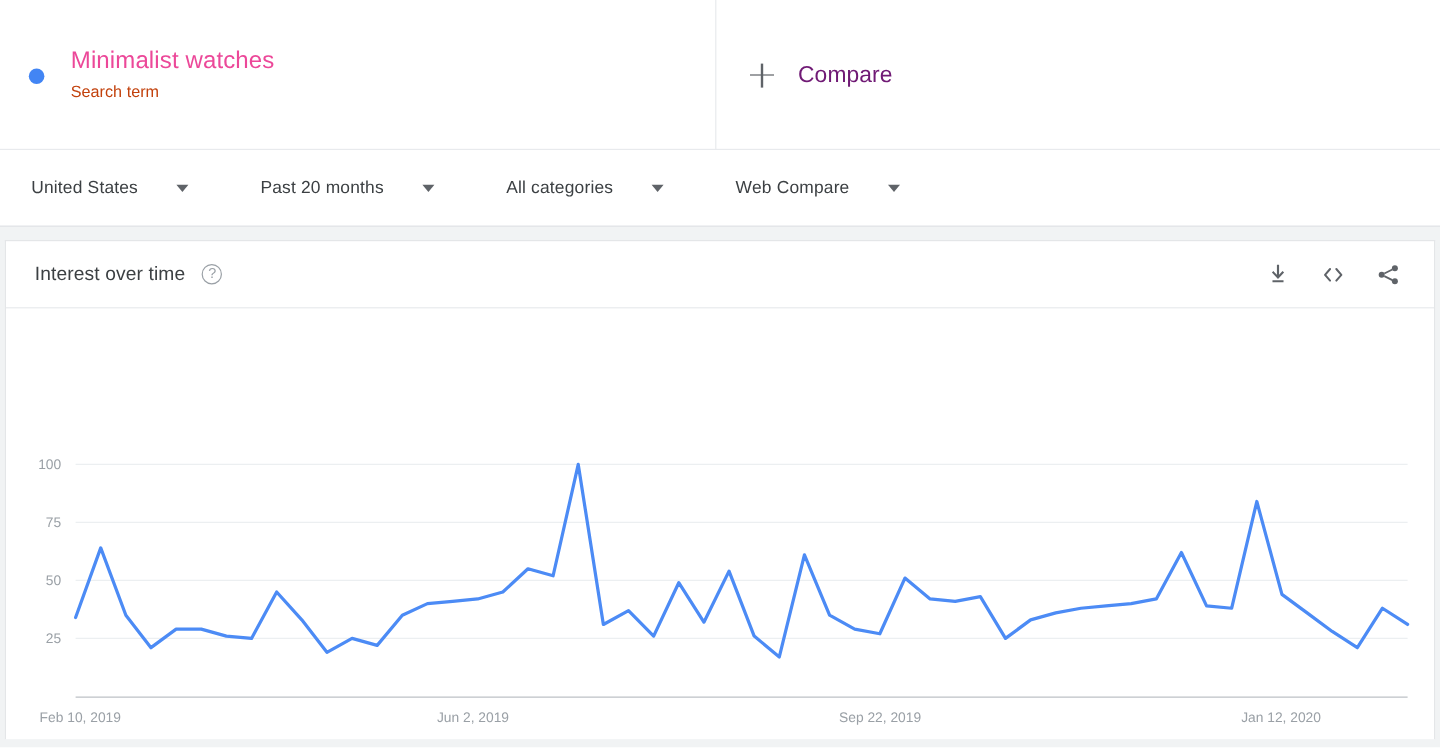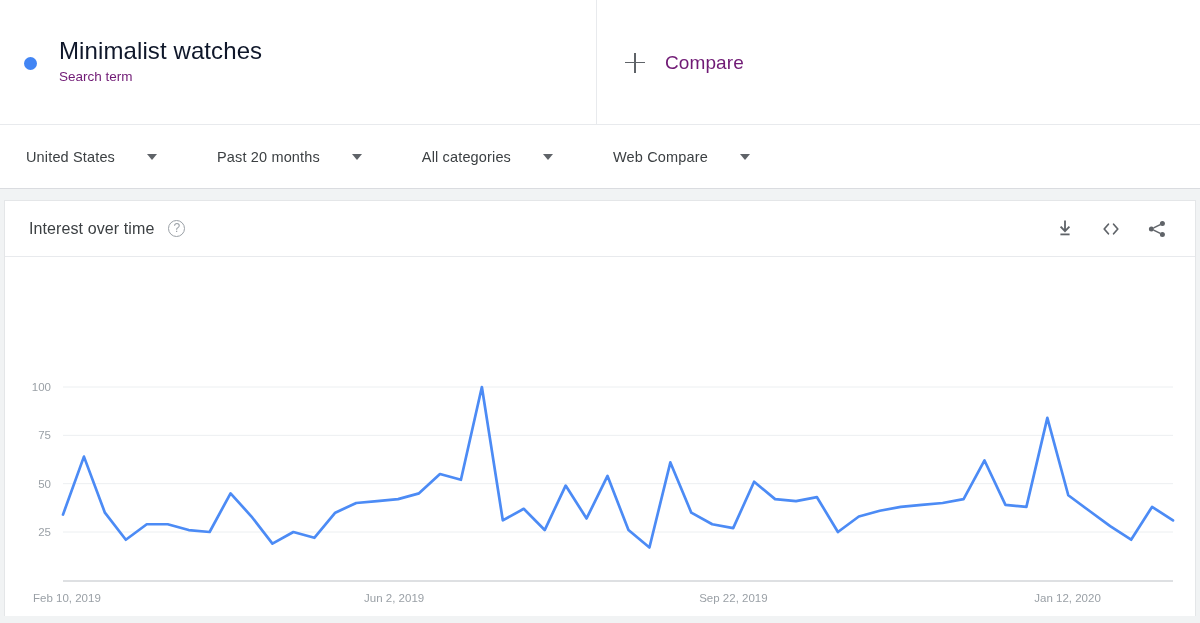--- a/index.html
+++ b/index.html
@@ -37,28 +37,28 @@
   .term-dot {
     width: 13px;
     height: 13px;
     border-radius: 50%;
     flex: none;
     margin-right: 22px;
     margin-top: 2px;
   }
   .term-text { display: flex; flex-direction: column; }
   .term-title {
-    font-size: 24px;
-    color: #0f172a;
+    font-size: 20px;
+    color: #ec4899;
     line-height: 26px;
     letter-spacing: 0.1px;
   }
   .term-sub {
     font-size: 13.5px;
-    color: #701a75;
+    color: #c2410c;
     line-height: 20px;
     margin-top: 3px;
   }
   .compare-cell {
     flex: 1;
     height: 125px;
     display: flex;
     align-items: center;
     padding-left: 28px;
   }

